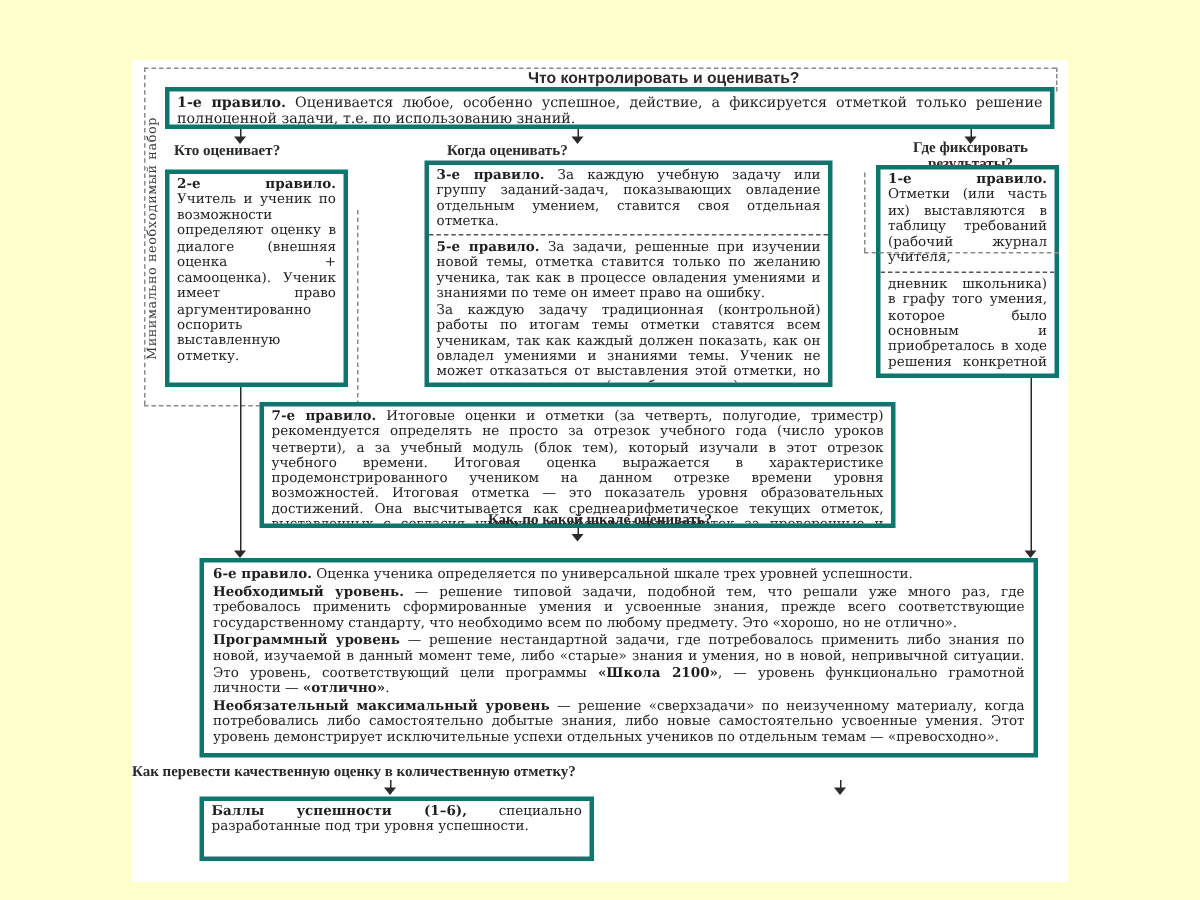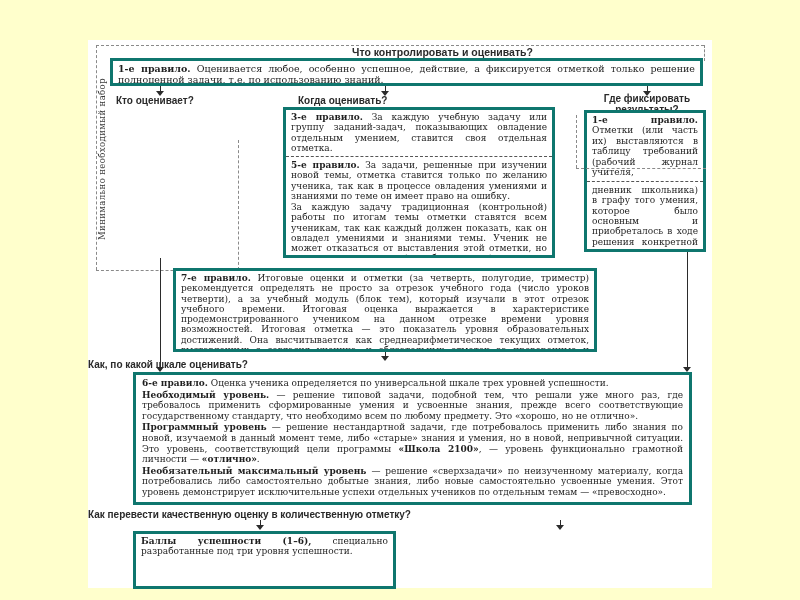--- a/index.html
+++ b/index.html
@@ -22,21 +22,21 @@
     font-size:9px;line-height:1.16;text-align:justify;
     overflow:hidden;z-index:2;
   }
   .box b{font-weight:bold}
   .divider{border-top:1px dashed #555;margin:3px -5px}
   .p + .p{margin-top:1px}
 
   
   .hdr{
     position:absolute;z-index:2;
-    font-family:Liberation Sans, sans-serif;font-weight:bold;
+    font-family:Liberation Serif, serif;font-weight:bold;
     font-size:10px;line-height:1.12;color:#2a2a2a;white-space:normal;
   }
   .title{
     position:absolute;left:238px;top:6px;z-index:3;
     font-family:"Liberation Sans", sans-serif;font-weight:bold;
     font-size:10.5px;background:#fff;padding:0 6px;color:#2a2a2a;margin-left:20px;
   }
 
   
   .vline{position:absolute;width:1px;background:#2b2b2b;z-index:1}
@@ -77,20 +77,23 @@
   <div class="ahead" style="left:68px;top:51px"></div>
   <div class="vline" style="left:297px;top:46px;height:6px"></div>
   <div class="ahead" style="left:293px;top:51px"></div>
   <div class="vline" style="left:559px;top:46px;height:6px"></div>
   <div class="ahead" style="left:555px;top:51px"></div>
 
   <div class="hdr" style="left:28px;top:55px">Кто оценивает?</div>
   <div class="hdr" style="left:210px;top:55px;width:175px;text-align:left">Когда оценивать?</div>
   <div class="hdr" style="left:497px;top:53px;width:124px;text-align:center">Где фиксировать результаты?</div>
 
+  <div class="box" style="left:22px;top:73px;width:122px;height:145px">
+    <div class="p"><b>2-е правило.</b><span> Учитель и ученик по возможности определяют оценку в диалоге (внешняя оценка + самооценка). Ученик имеет право аргументированно оспорить выставленную отметку.</span></div>
+  </div>
 
   <div class="box" style="left:195px;top:67px;width:272px;height:151px;line-height:1.14">
     <div class="p"><b>3-е правило.</b><span> За каждую учебную задачу или группу заданий-задач, показывающих овладение отдельным умением, ставится своя отдельная отметка.</span></div>
     <div class="divider"></div>
     <div class="p"><b>5-е правило.</b><span> За задачи, решенные при изучении новой темы, отметка ставится только по желанию ученика, так как в процессе овладения умениями и знаниями по теме он имеет право на ошибку.</span></div>
     <div class="p"><span>За каждую задачу традиционная (контрольной) работы по итогам темы отметки ставятся всем ученикам, так как каждый должен показать, как он овладел умениями и знаниями темы. Ученик не может отказаться от выставления этой отметки, но имеет право пересдать (хотя бы один раз).</span></div>
   </div>
 
   <div class="box" style="left:496px;top:70px;width:122px;height:142px">
     <div class="p"><b>1-е правило.</b><span> Отметки (или часть их) выставляются в таблицу требований (рабочий журнал учителя,</span></div>
@@ -103,33 +106,33 @@
   </div>
 
   <div class="vline" style="left:72px;top:218px;height:110px"></div>
   <div class="ahead" style="left:68px;top:327px"></div>
   <div class="vline" style="left:599px;top:212px;height:116px"></div>
   <div class="ahead" style="left:595px;top:327px"></div>
 
   <div class="vline" style="left:297px;top:312px;height:5px"></div>
   <div class="ahead" style="left:293px;top:316px"></div>
 
-  <div class="hdr" style="left:0;top:319px;width:624px;">Как, по какой шкале оценивать?</div>
+  <div class="hdr" style="left:0;top:301px;width:624px;text-align:center">Как, по какой шкале оценивать?</div>
 
   <div class="box" style="left:45px;top:332px;width:559px;height:133px;line-height:1.18;padding:3px 6px">
     <div class="p"><b>6-е правило.</b><span> Оценка ученика определяется по универсальной шкале трех уровней успешности.</span></div>
     <div class="p"><b>Необходимый уровень.</b><span> — решение типовой задачи, подобной тем, что решали уже много раз, где требовалось применить сформированные умения и усвоенные знания, прежде всего соответствующие государственному стандарту, что необходимо всем по любому предмету. Это «хорошо, но не отлично».</span></div>
     <div class="p"><b>Программный уровень</b><span> — решение нестандартной задачи, где потребовалось применить либо знания по новой, изучаемой в данный момент теме, либо «старые» знания и умения, но в новой, непривычной ситуации. Это уровень, соответствующий цели программы </span><b>«Школа 2100»</b><span>, — уровень функционально грамотной личности — </span><b>«отлично»</b><span>.</span></div>
     <div class="p"><b>Необязательный максимальный уровень</b><span> — решение «сверхзадачи» по неизученному материалу, когда потребовались либо самостоятельно добытые знания, либо новые самостоятельно усвоенные умения. Этот уровень демонстрирует исключительные успехи отдельных учеников по отдельным темам — «превосходно».</span></div>
   </div>
 
   <div class="hdr" style="left:0;top:469px;width:624px;text-align:left">Как перевести качественную оценку в количественную отметку?</div>
 
   <div class="vline" style="left:172px;top:480px;height:6px"></div>
   <div class="ahead" style="left:168px;top:485px"></div>
   <div class="vline" style="left:472px;top:480px;height:6px"></div>
   <div class="ahead" style="left:468px;top:485px"></div>
 
-  <div class="box" style="left:45px;top:491px;width:263px;height:58px">
+  <div class="box" style="left:45px;top:491px;width:263px;height:43px">
     <div class="p"><b>Баллы успешности (1–6),</b><span> специально разработанные под три уровня успешности.</span></div>
   </div>
 
 </div>
 
 </body></html>

